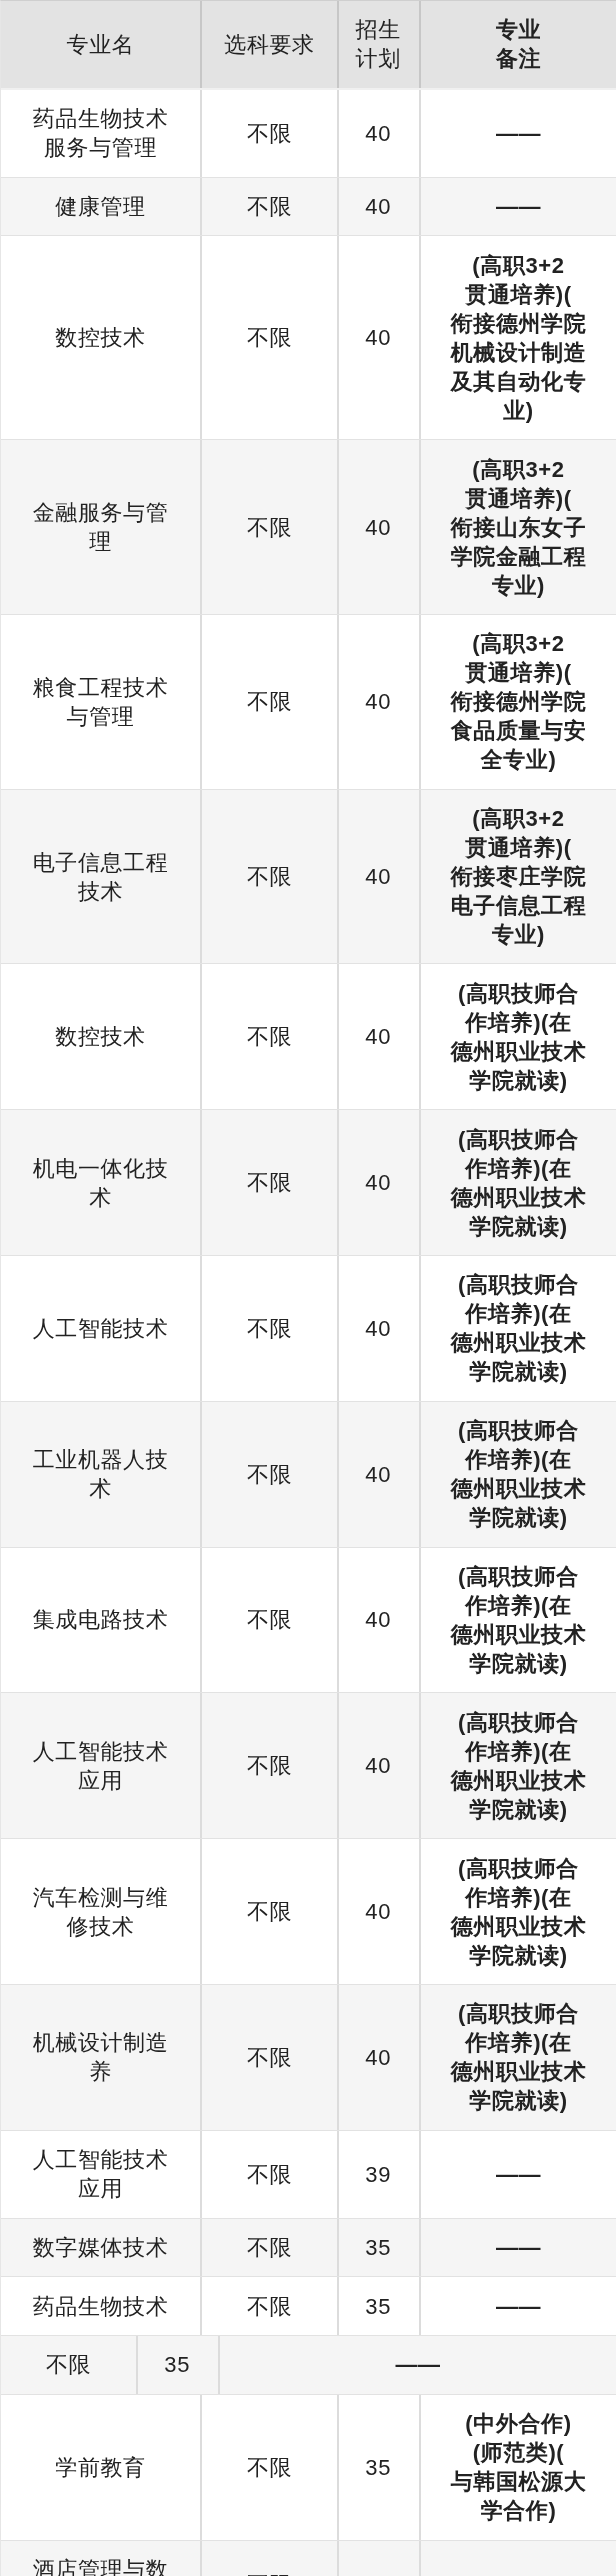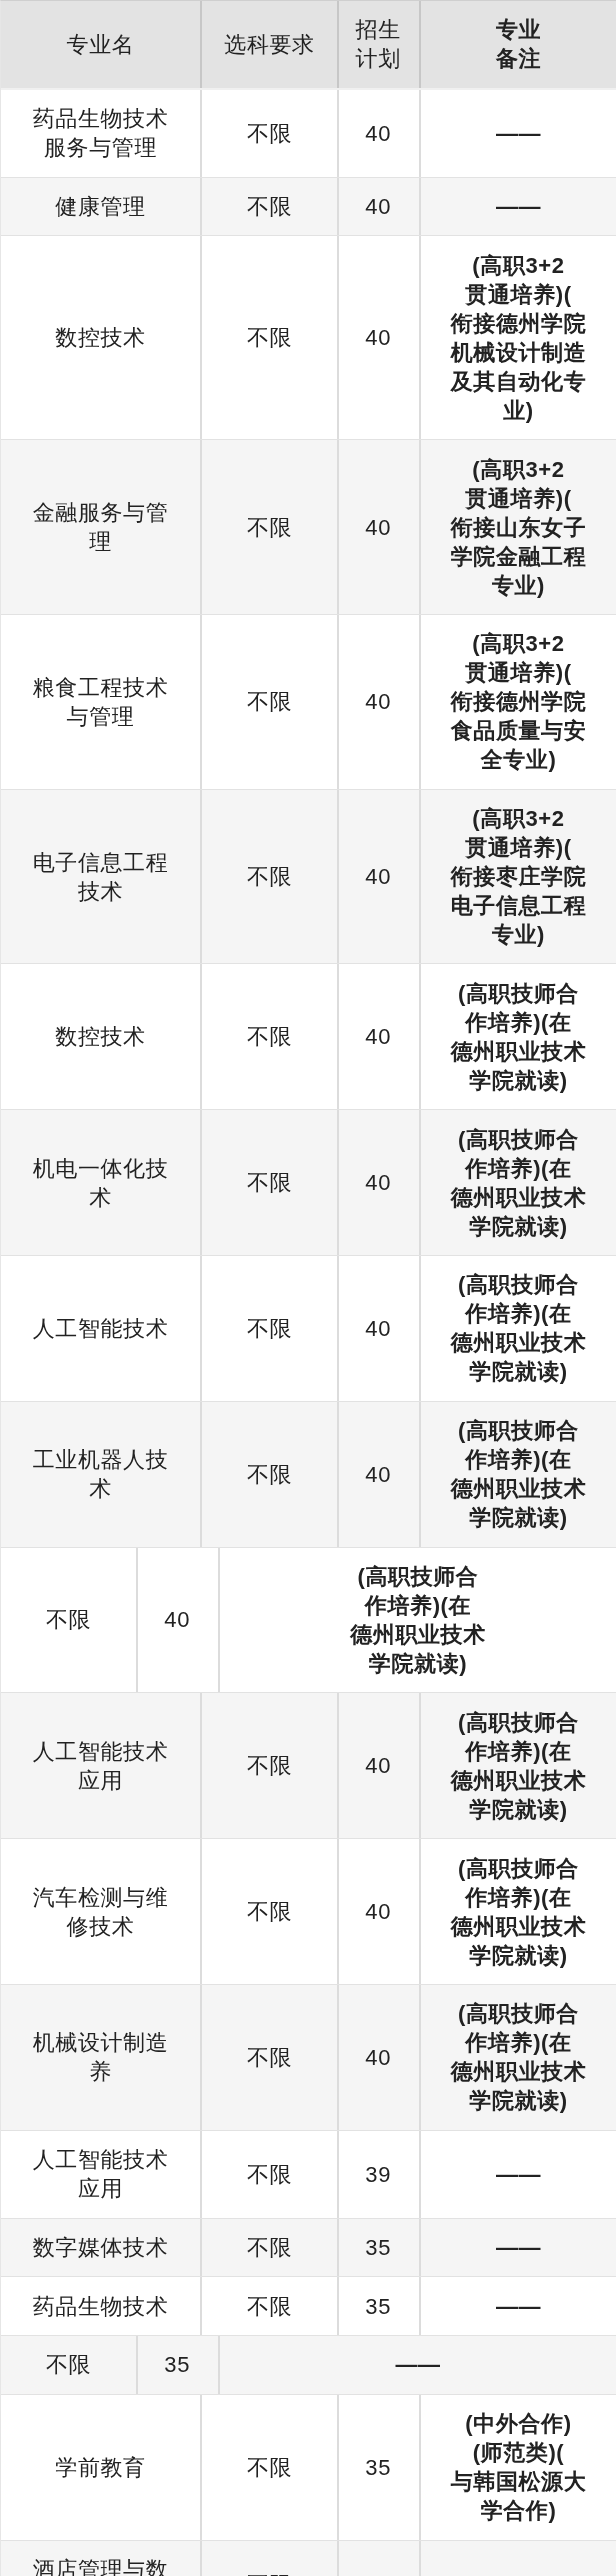--- a/index.html
+++ b/index.html
@@ -171,20 +171,21 @@
 术</div>
     <div class="td c2">不限</div>
     <div class="td c3">40</div>
     <div class="td c4">(高职技师合
 作培养)(在
 德州职业技术
 学院就读)</div>
   </div>
 
   <div class="tr">
+    <div class="td c1">集成电路技术</div>
     <div class="td c2">不限</div>
     <div class="td c3">40</div>
     <div class="td c4">(高职技师合
 作培养)(在
 德州职业技术
 学院就读)</div>
   </div>
 
   <div class="tr alt">
     <div class="td c1">人工智能技术

